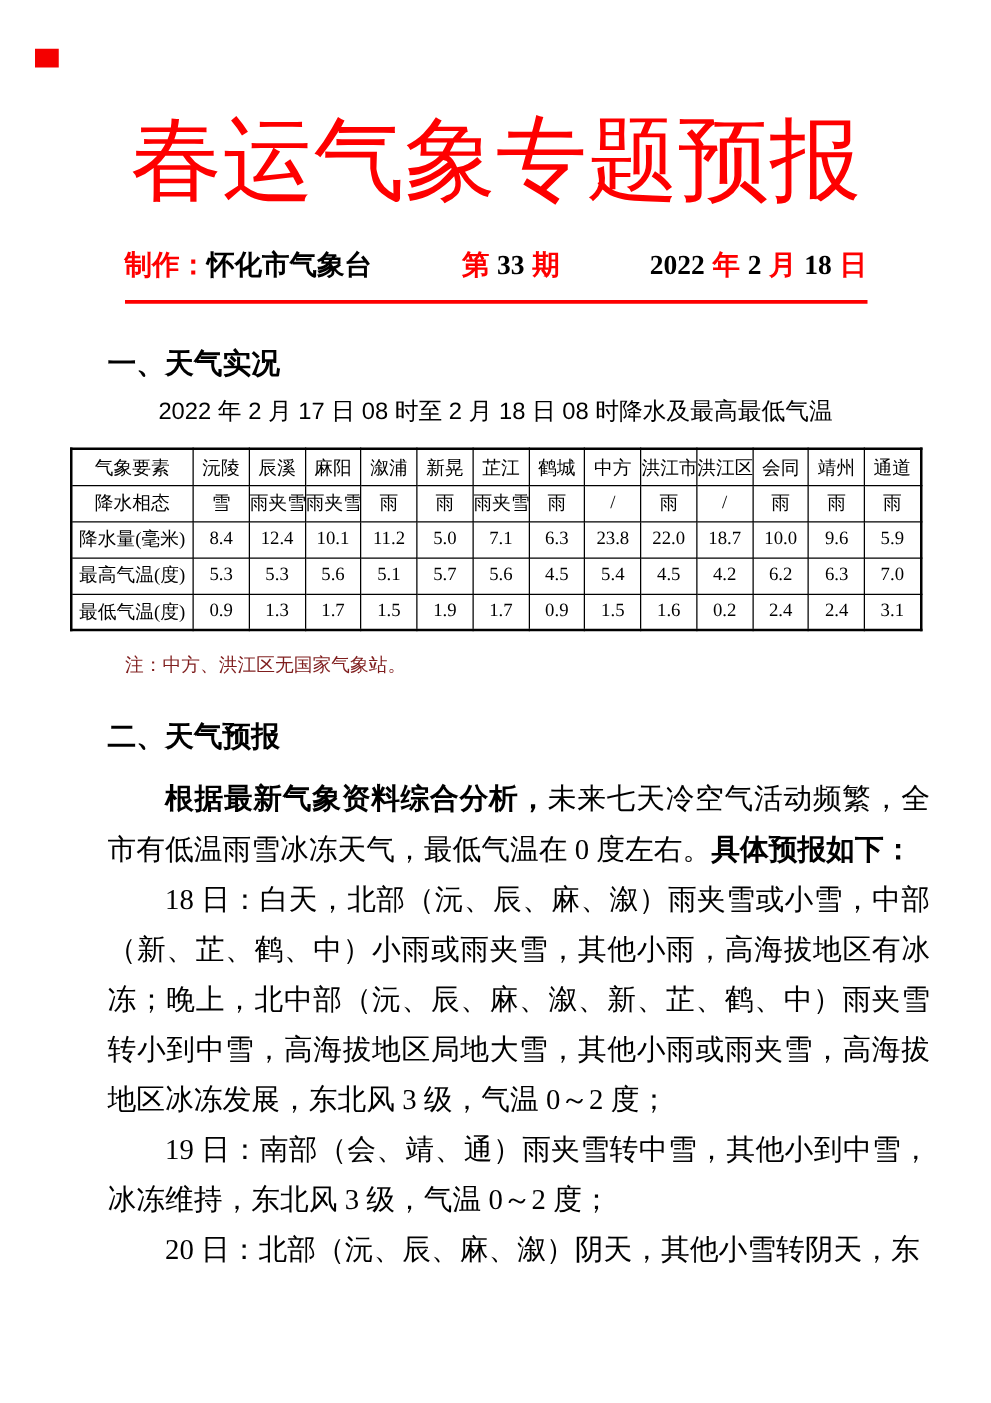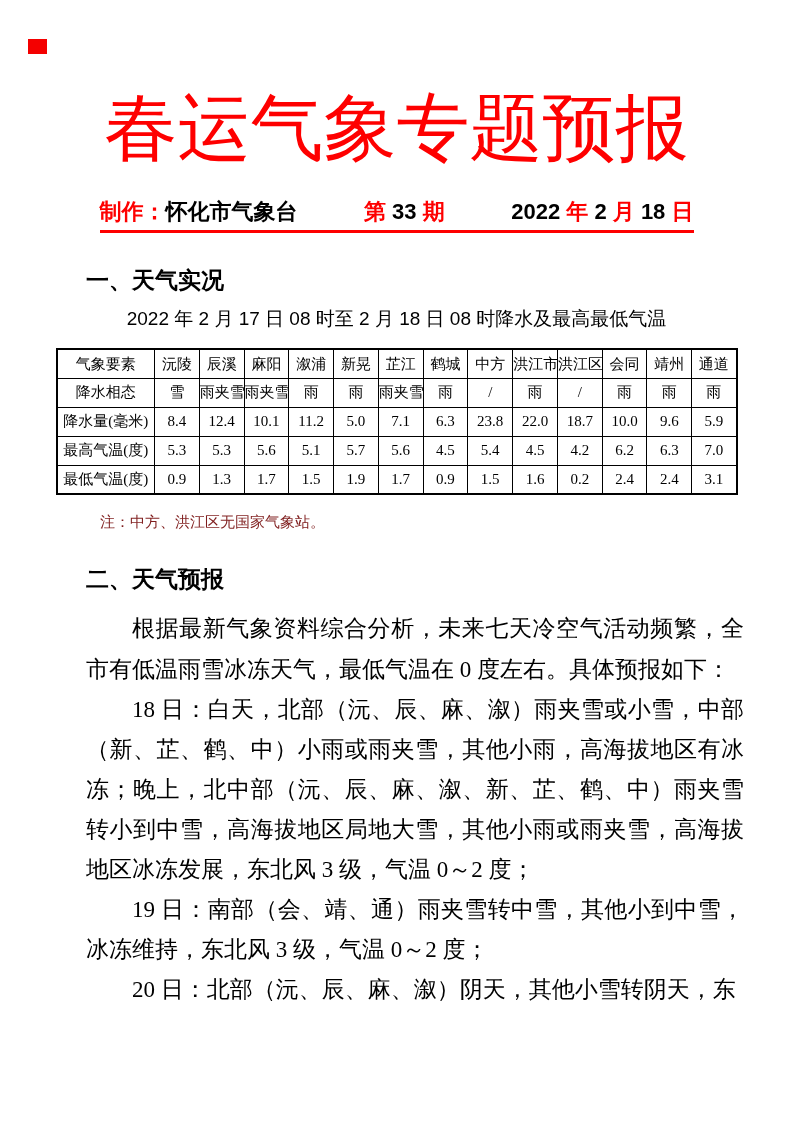--- a/index.html
+++ b/index.html
@@ -30,26 +30,26 @@
   }
   .header-line {
     width:594px;
     margin:30px auto 0 auto;
     display:flex;
     justify-content:space-between;
     align-items:baseline;
     font-family:"Liberation Sans","DejaVu Sans",sans-serif;
     font-weight:bold;
     font-size:22px;
-    padding-bottom:3px;
+    padding-bottom:13px;
     border-bottom:3px solid #fe0000;
     white-space:nowrap;
   }
   .red { color:#fe0000; }
-  .num { font-family:Liberation Sans, sans-serif;margin-top:48px; }
+  .num { font-family:Liberation Serif, serif;margin-top:48px; }
   .sec-heading {
     margin:32px 0 0 86px;
     font-family:"Liberation Sans","DejaVu Sans",sans-serif;
     font-weight:bold;
     font-size:23px;
     color:#000;
   }
   .table-title {
     margin-top:10px;
     text-align:center;
@@ -86,21 +86,21 @@
   }
   .body-text {
     margin:13px 0 0 86px;
     width:658px;
     font-size:23px;
     line-height:40px;
     text-align:justify;
     text-justify:inter-ideograph;
   }
   .body-text p { margin:0; text-indent:2em; }
-  .b { font-weight:normal; font-family:"Liberation Sans","DejaVu Sans",sans-serif;margin-top:32px; }
+  .b { font-weight:bold; font-family:"Liberation Sans","DejaVu Sans",sans-serif;margin-top:32px; }
 </style>
 </head>
 <body>
 
 <div class="page">
 
   <div class="corner-mark"></div>
 
   <div class="main-title">春运气象专题预报</div>
 

